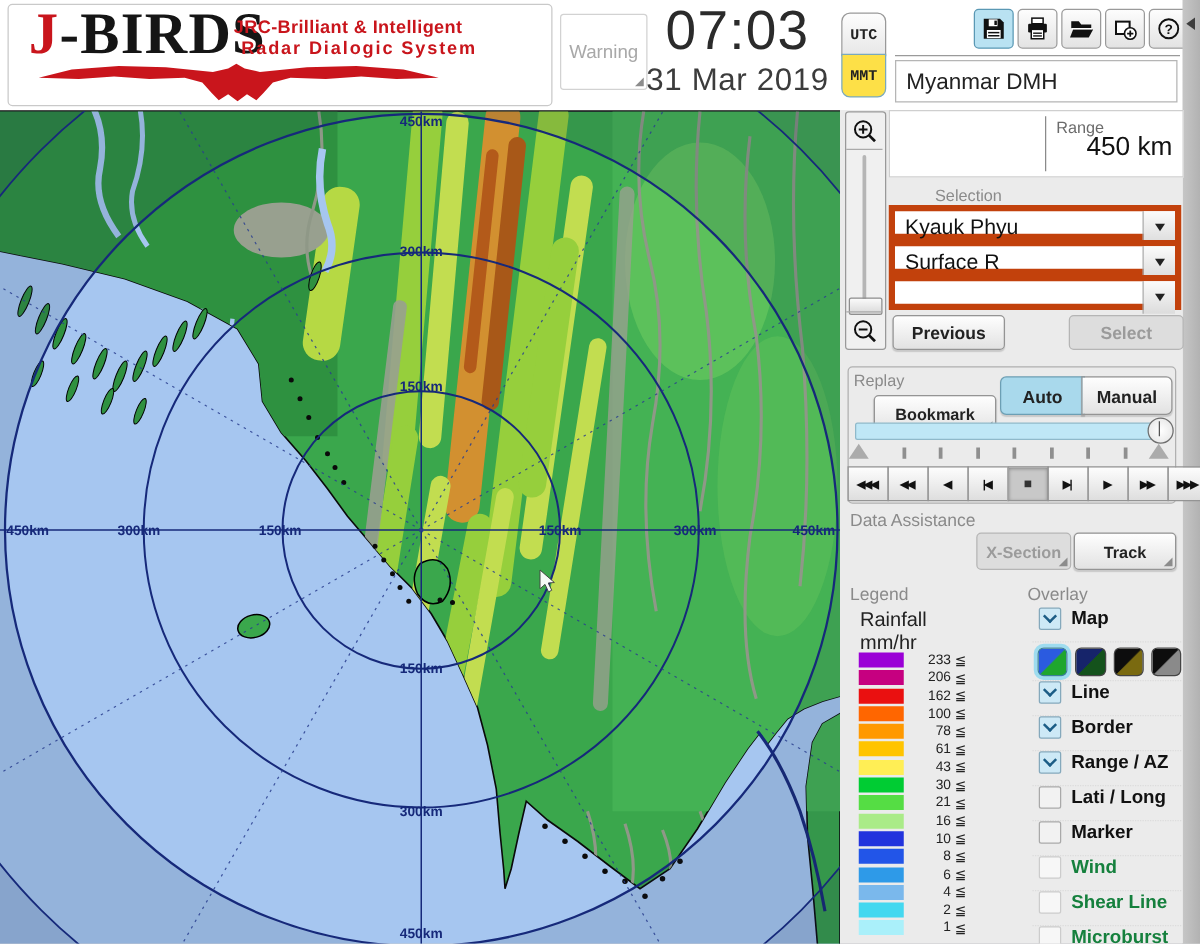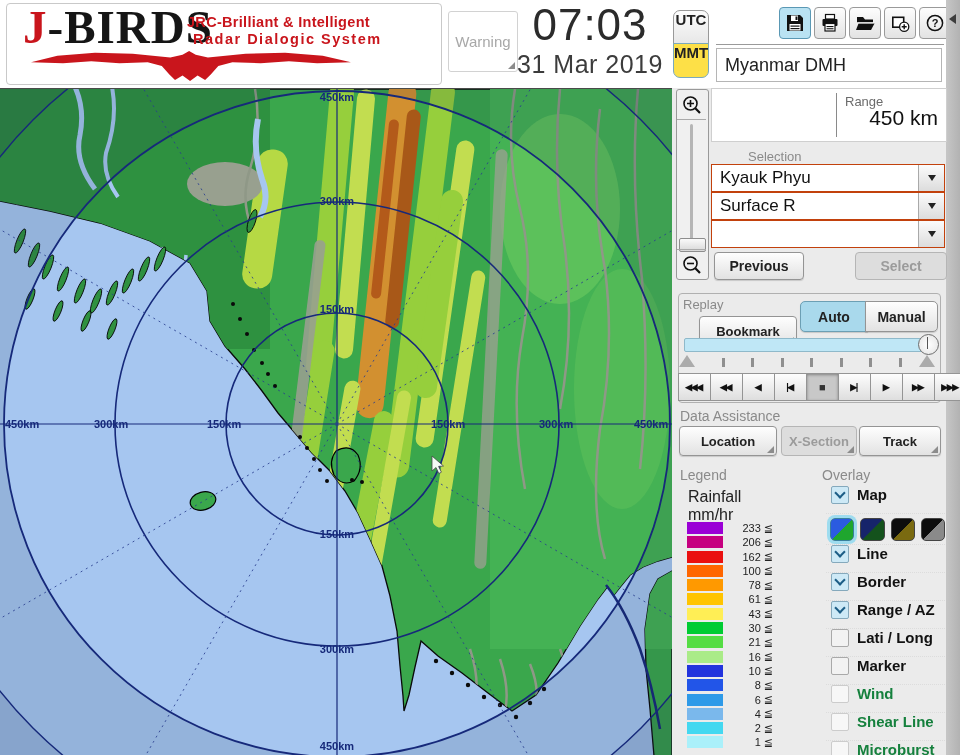--- a/index.html
+++ b/index.html
@@ -15,22 +15,22 @@
   .logo-tag .l2{margin-left:6px;letter-spacing:1.5px;}
   .eagle{position:absolute;left:12px;top:46px;}
 
   .warning-btn{left:448px;top:11px;width:68px;height:59px;background:#fff;border:1px solid #d2d2d2;border-radius:3px;
      color:#a8a8a8;font-size:15px;display:flex;align-items:center;justify-content:center;}
   .corner::after{content:"";position:absolute;right:2px;bottom:2px;width:0;height:0;
      border-left:7px solid transparent;border-bottom:7px solid #8c8c8c;}
   .clock{left:505px;top:0;width:170px;text-align:center;}
   .clock .time{font-size:44px;color:#2b2b2b;letter-spacing:1px;line-height:50px;}
   .clock .date{font-size:25px;color:#3c3c3c;letter-spacing:.5px;}
-  .tz-btn{left:673px;width:34px;height:33px;border:1px solid #999;font-weight:bold;font-size:15px;color:#222;
-     display:flex;align-items:flex-start;justify-content:center;background:linear-gradient(#fdfdfd,#e7e7e7);}
+  .tz-btn{left:673px;width:34px;height:33px;border:1px solid #999;font-weight:bold;font-size:12px;color:#222;
+     display:flex;align-items:center;justify-content:center;background:linear-gradient(#fdfdfd,#e7e7e7);font-family:Liberation Mono, monospace;}
   .tz-utc{top:10px;border-radius:7px 7px 0 0;}
   .tz-mmt{top:43px;border-radius:0 0 7px 7px;background:#fde047;border-color:#7aa9bd;}
   .toolbar{left:779px;top:7px;display:flex;gap:3px;}
   .tool-btn{width:30px;height:30px;border:1px solid #9a9a9a;border-radius:4px;background:linear-gradient(#fdfdfd,#e3e3e3);
      display:flex;align-items:center;justify-content:center;}
   .tool-btn.sel{background:#b9e2f2;border-color:#5a98b4;}
   .collapse-strip{left:946px;top:0;width:14px;height:755px;background:linear-gradient(90deg,#c6c6c6,#b2b2b2);}
   .collapse-arrow{position:absolute;left:3px;top:14px;width:0;height:0;border-top:5px solid transparent;border-bottom:5px solid transparent;border-right:7px solid #3d3d3d;}
   .hline{left:716px;top:44px;width:228px;height:1px;background:#9a9a9a;}
   .station-input{left:716px;top:48px;width:216px;height:32px;background:#fff;border:1px solid #b5b5b5;
@@ -45,21 +45,21 @@
   .zoom-track{position:absolute;left:13px;top:34px;width:3px;height:118px;background:#b5b5b5;border-radius:2px;}
   .zoom-thumb{position:absolute;left:2px;top:148px;width:25px;height:12px;background:linear-gradient(#fafafa,#d8d8d8);
      border:1px solid #8d8d8d;border-radius:2px;}
 
   .range-box{left:711px;top:88px;width:234px;height:52px;background:#fff;border:1px solid #cfcfcf;}
   .range-div{position:absolute;left:124px;top:4px;width:1px;height:44px;background:#8a8a8a;}
   .range-label{position:absolute;left:133px;top:5px;font-size:13px;color:#6b6b6b;}
   .range-value{position:absolute;right:8px;top:17px;font-size:21px;color:#111;}
 
   .sec-label{font-size:13px;color:#8a8a8a;}
-  .dd-row{left:711px;width:234px;height:28px;background:#fff;border:1px solid #c2410c;box-sizing:border-box;}
+  .dd-row{left:711px;width:234px;height:28px;background:#fff;border:5px solid #c2410c;box-sizing:border-box;}
   .dd-text{position:absolute;left:8px;top:3px;font-size:17px;color:#111;}
   .dd-btn{position:absolute;right:0;top:0;width:25px;height:26px;background:linear-gradient(#fbfbfb,#dcdcdc);
      border-left:1px solid #a9a9a9;display:flex;align-items:center;justify-content:center;}
   .dd-arrow{width:0;height:0;border-left:4px solid transparent;border-right:4px solid transparent;border-top:6px solid #222;}
 
   .btn{position:absolute;background:linear-gradient(#fefefe,#e2e2e2);border:1px solid #949494;border-radius:4px;
      font-size:13px;font-weight:bold;color:#222;display:flex;align-items:center;justify-content:center;
      box-shadow:0 1px 1px rgba(0,0,0,.15);}
   .btn.disabled{background:#ddd;color:#9b9b9b;border-color:#b5b5b5;box-shadow:none;}
   .btn.seg-on{background:#a9d9ec;border-color:#6c9fb4;}
@@ -426,23 +426,20 @@
       <div class="pb-btn">◀</div>
       <div class="pb-btn">|◀</div>
       <div class="pb-btn pressed">■</div>
       <div class="pb-btn">▶|</div>
       <div class="pb-btn">▶</div>
       <div class="pb-btn">▶▶</div>
       <div class="pb-btn">▶▶▶</div>
     </div>
 
   <div class="abs sec-label" style="left:680px;top:408px;font-size:14px;">Data Assistance</div>
-  <div class="btn corner" style="left:679px;top:426px;width:96px;height:28px;">
-    <span>Location</span>
-  </div>
   <div class="btn corner disabled" style="left:781px;top:426px;width:74px;height:28px;">
     <span>X-Section</span>
   </div>
   <div class="btn corner" style="left:859px;top:426px;width:80px;height:28px;">
     <span>Track</span>
   </div>
 
   <div class="abs sec-label" style="left:680px;top:467px;font-size:14px;">Legend</div>
   <div class="abs sec-label" style="left:822px;top:467px;font-size:14px;">Overlay</div>
 

